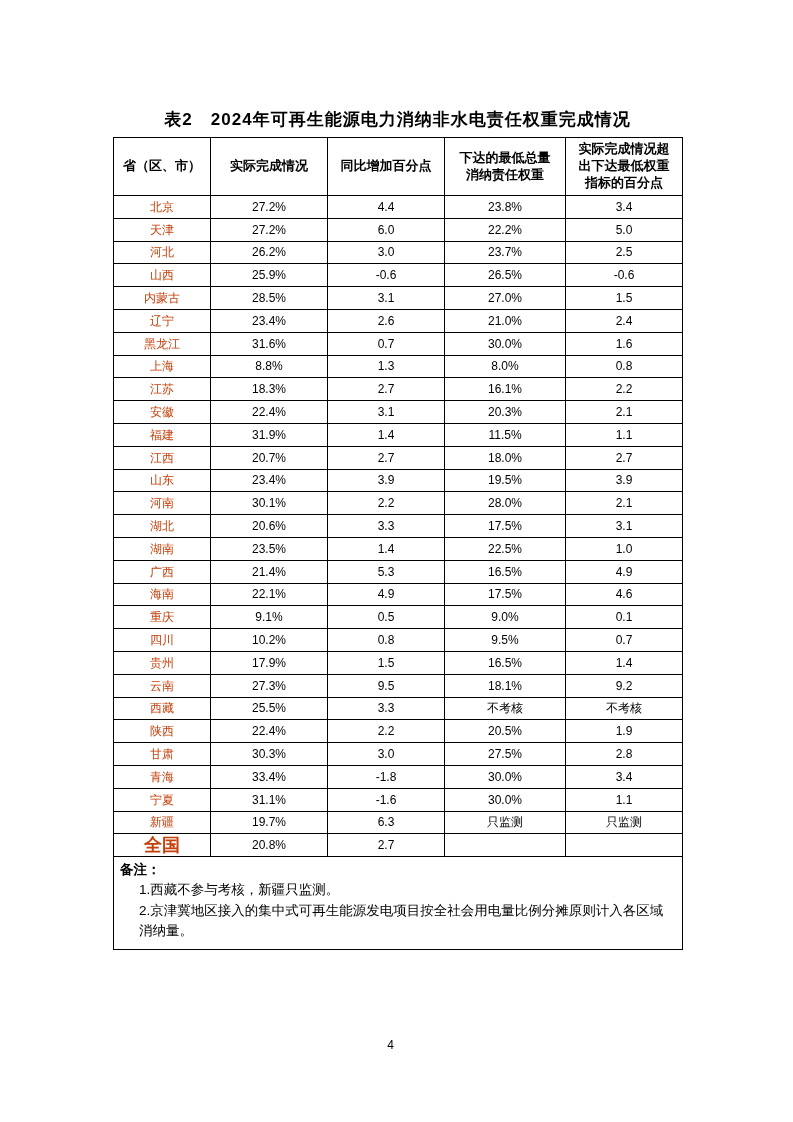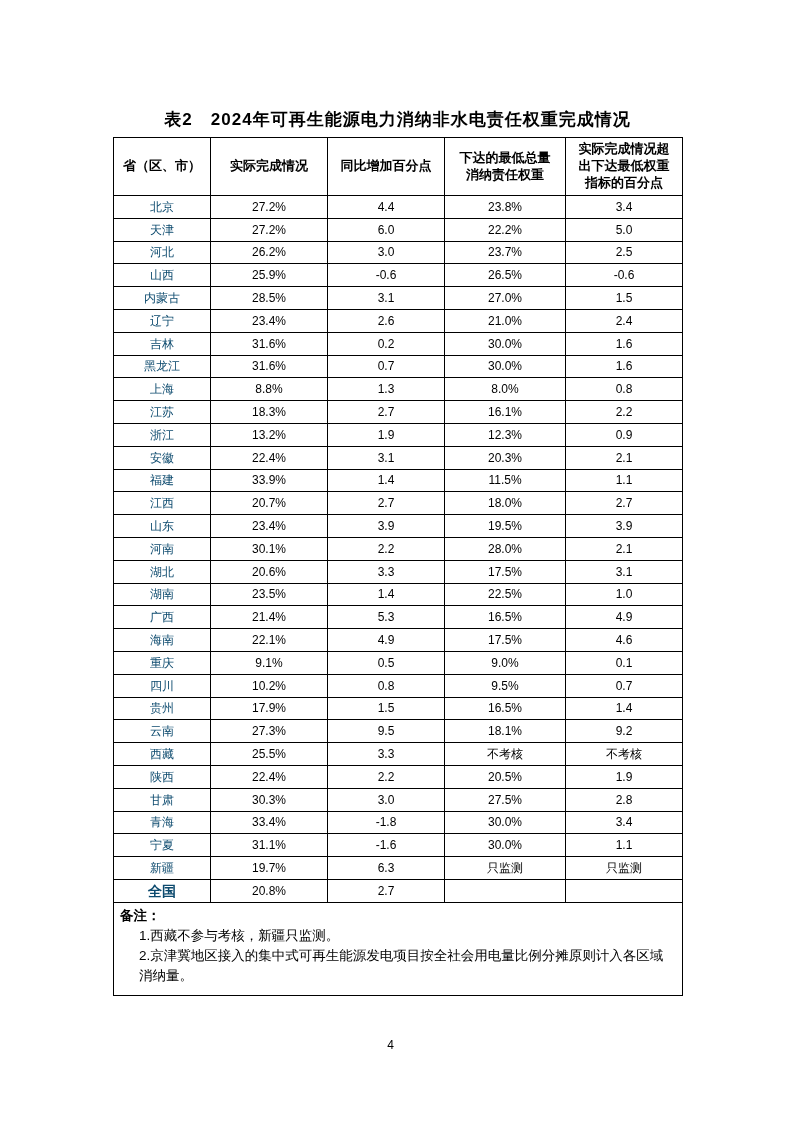--- a/index.html
+++ b/index.html
@@ -43,24 +43,24 @@
     font-size: 13px;
     font-weight: bold;
     line-height: 1.3;
     white-space: pre-line;
   }
   tbody td {
     height: 21.8px;
     font-size: 12px;
     line-height: 1;
   }
-  tbody td:first-child { color: #0c4a6e; }
+  tbody td:first-child { color: #c2410c; }
   tr.total-row td:first-child {
     font-weight: bold;
-    font-size: 14px;
+    font-size: 18px;
   }
   td.notes-cell {
     text-align: left;
     vertical-align: top;
     padding: 3px 8px 8px 6px;
     font-size: 13.5px;
     line-height: 1.5;
   }
   .notes-label { font-weight: bold; }
   .notes-line { font-weight: normal; margin-left: 19px; }
@@ -138,27 +138,20 @@
           <td>1.5</td>
         </tr>
         <tr>
           <td>辽宁</td>
           <td>23.4%</td>
           <td>2.6</td>
           <td>21.0%</td>
           <td>2.4</td>
         </tr>
         <tr>
-          <td>吉林</td>
-          <td>31.6%</td>
-          <td>0.2</td>
-          <td>30.0%</td>
-          <td>1.6</td>
-        </tr>
-        <tr>
           <td>黑龙江</td>
           <td>31.6%</td>
           <td>0.7</td>
           <td>30.0%</td>
           <td>1.6</td>
         </tr>
         <tr>
           <td>上海</td>
           <td>8.8%</td>
           <td>1.3</td>
@@ -166,36 +159,29 @@
           <td>0.8</td>
         </tr>
         <tr>
           <td>江苏</td>
           <td>18.3%</td>
           <td>2.7</td>
           <td>16.1%</td>
           <td>2.2</td>
         </tr>
         <tr>
-          <td>浙江</td>
-          <td>13.2%</td>
-          <td>1.9</td>
-          <td>12.3%</td>
-          <td>0.9</td>
-        </tr>
-        <tr>
           <td>安徽</td>
           <td>22.4%</td>
           <td>3.1</td>
           <td>20.3%</td>
           <td>2.1</td>
         </tr>
         <tr>
           <td>福建</td>
-          <td>33.9%</td>
+          <td>31.9%</td>
           <td>1.4</td>
           <td>11.5%</td>
           <td>1.1</td>
         </tr>
         <tr>
           <td>江西</td>
           <td>20.7%</td>
           <td>2.7</td>
           <td>18.0%</td>
           <td>2.7</td>

